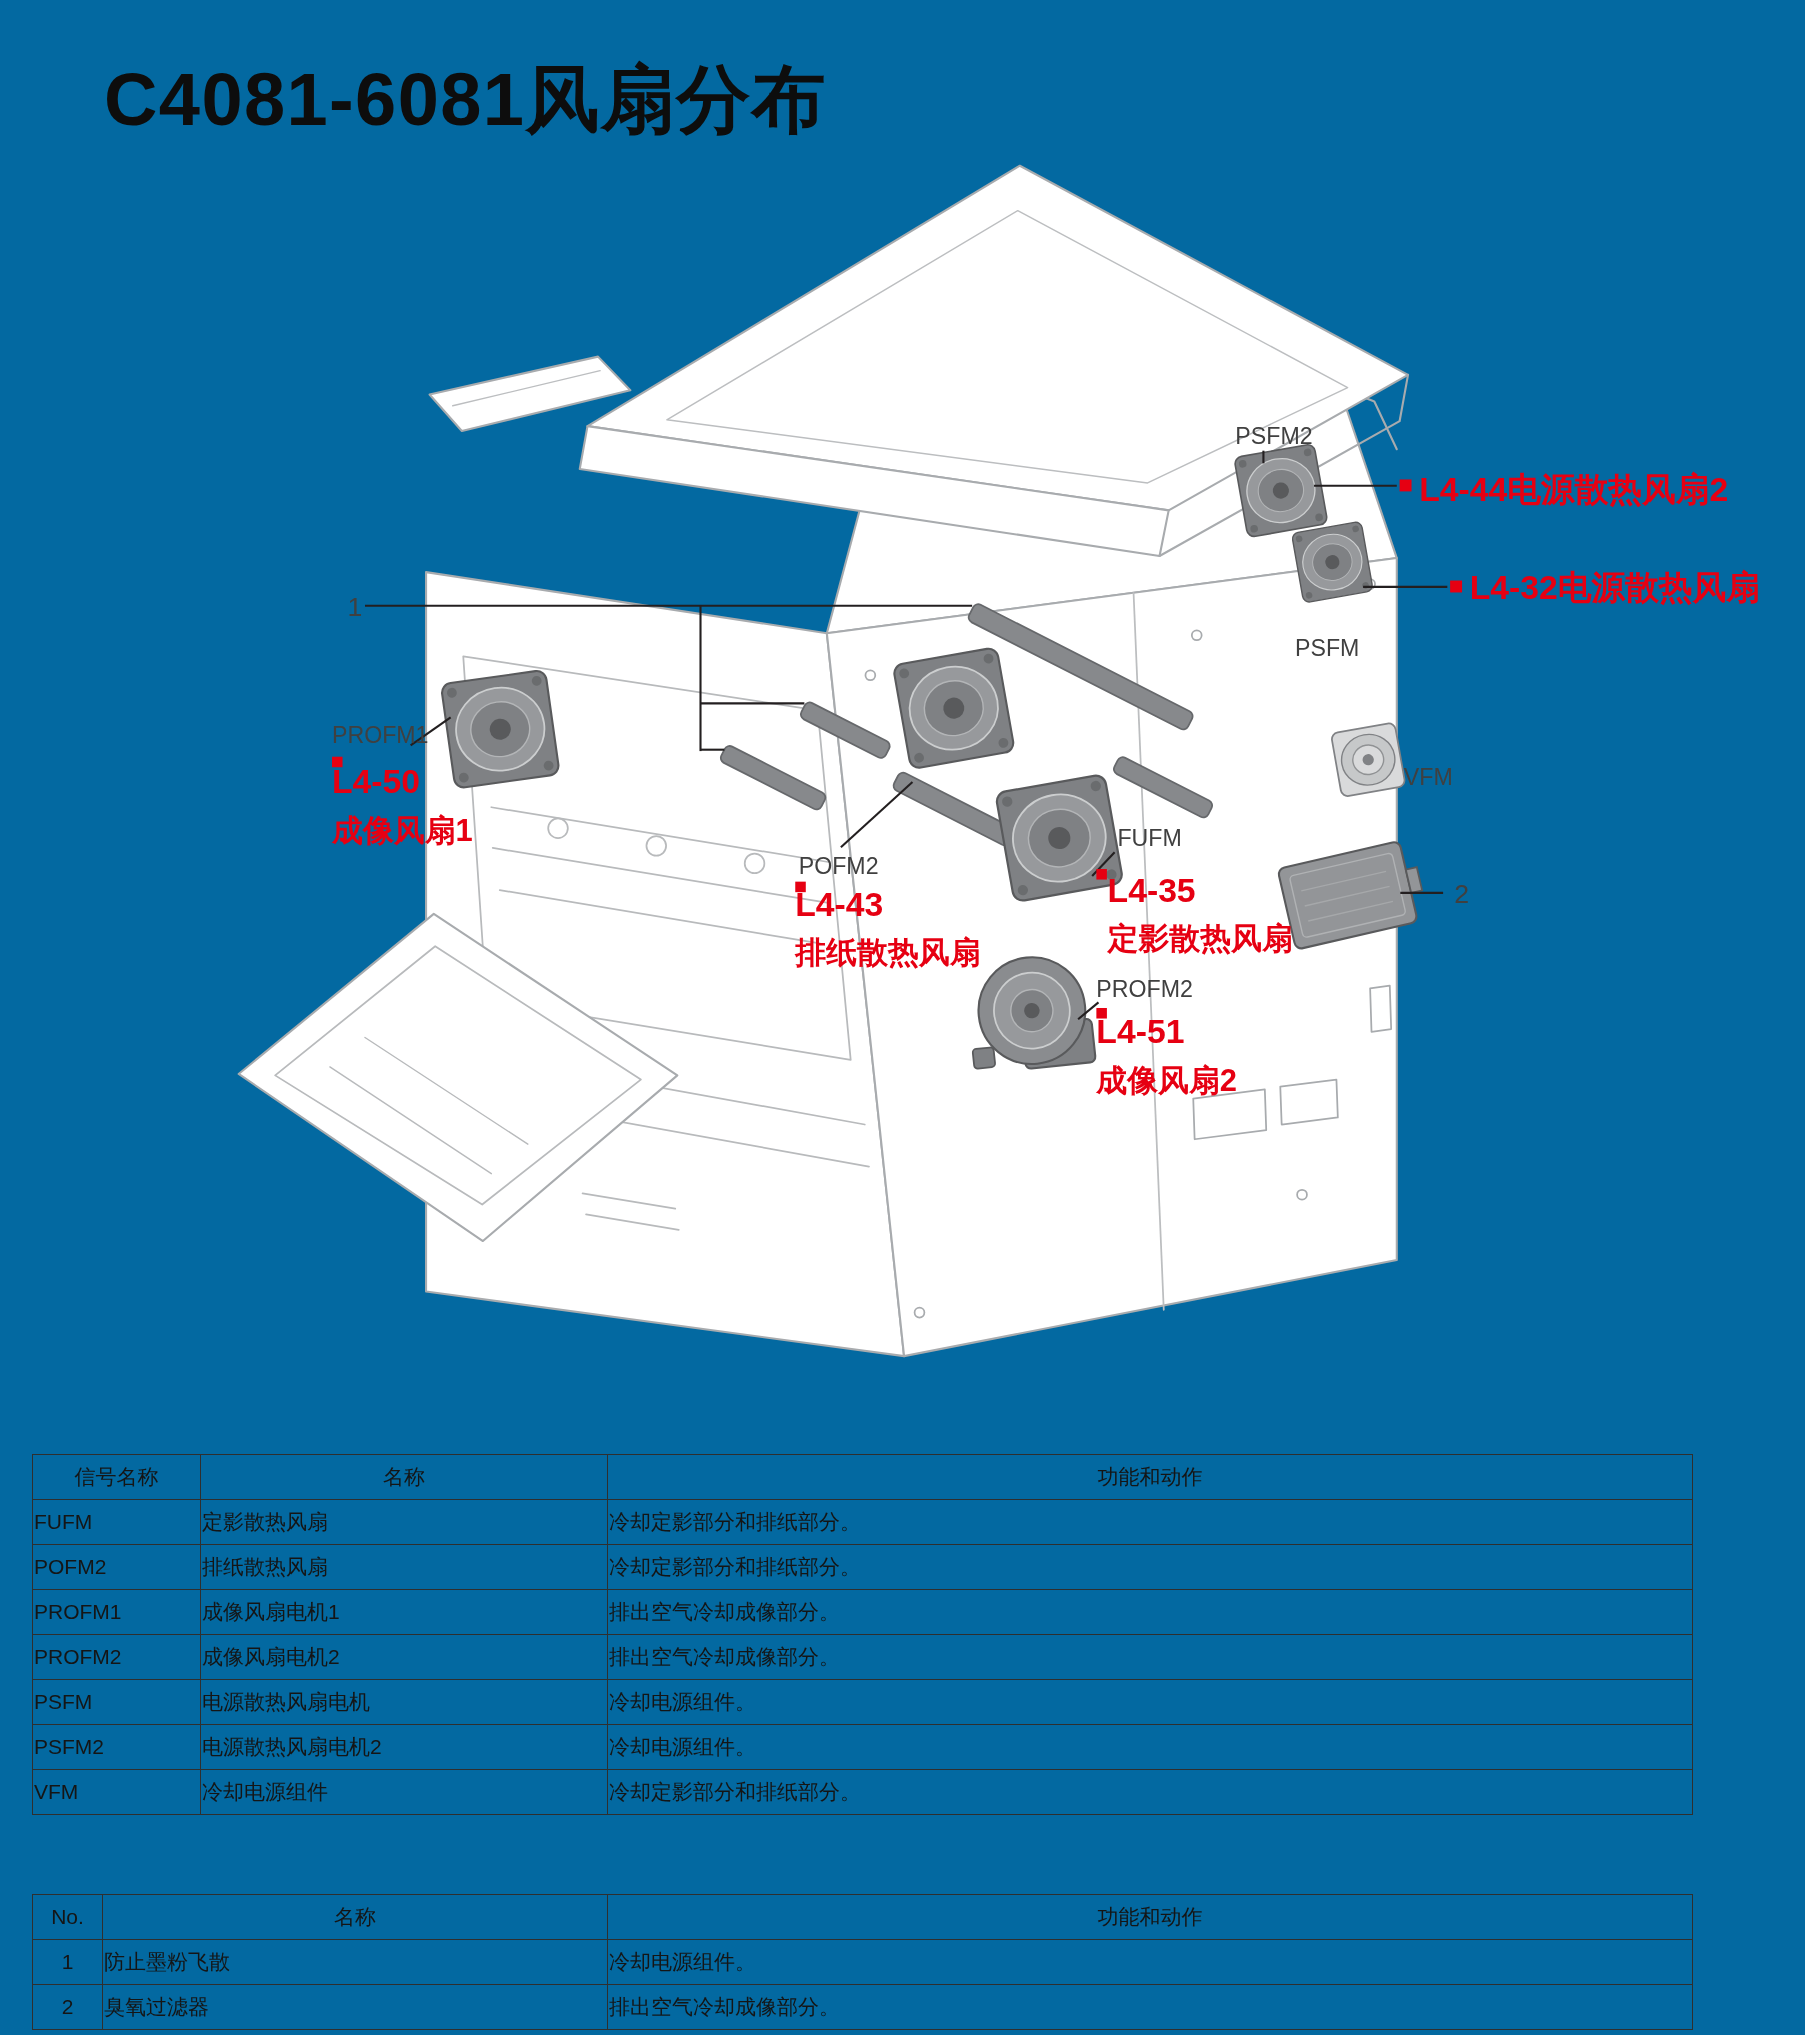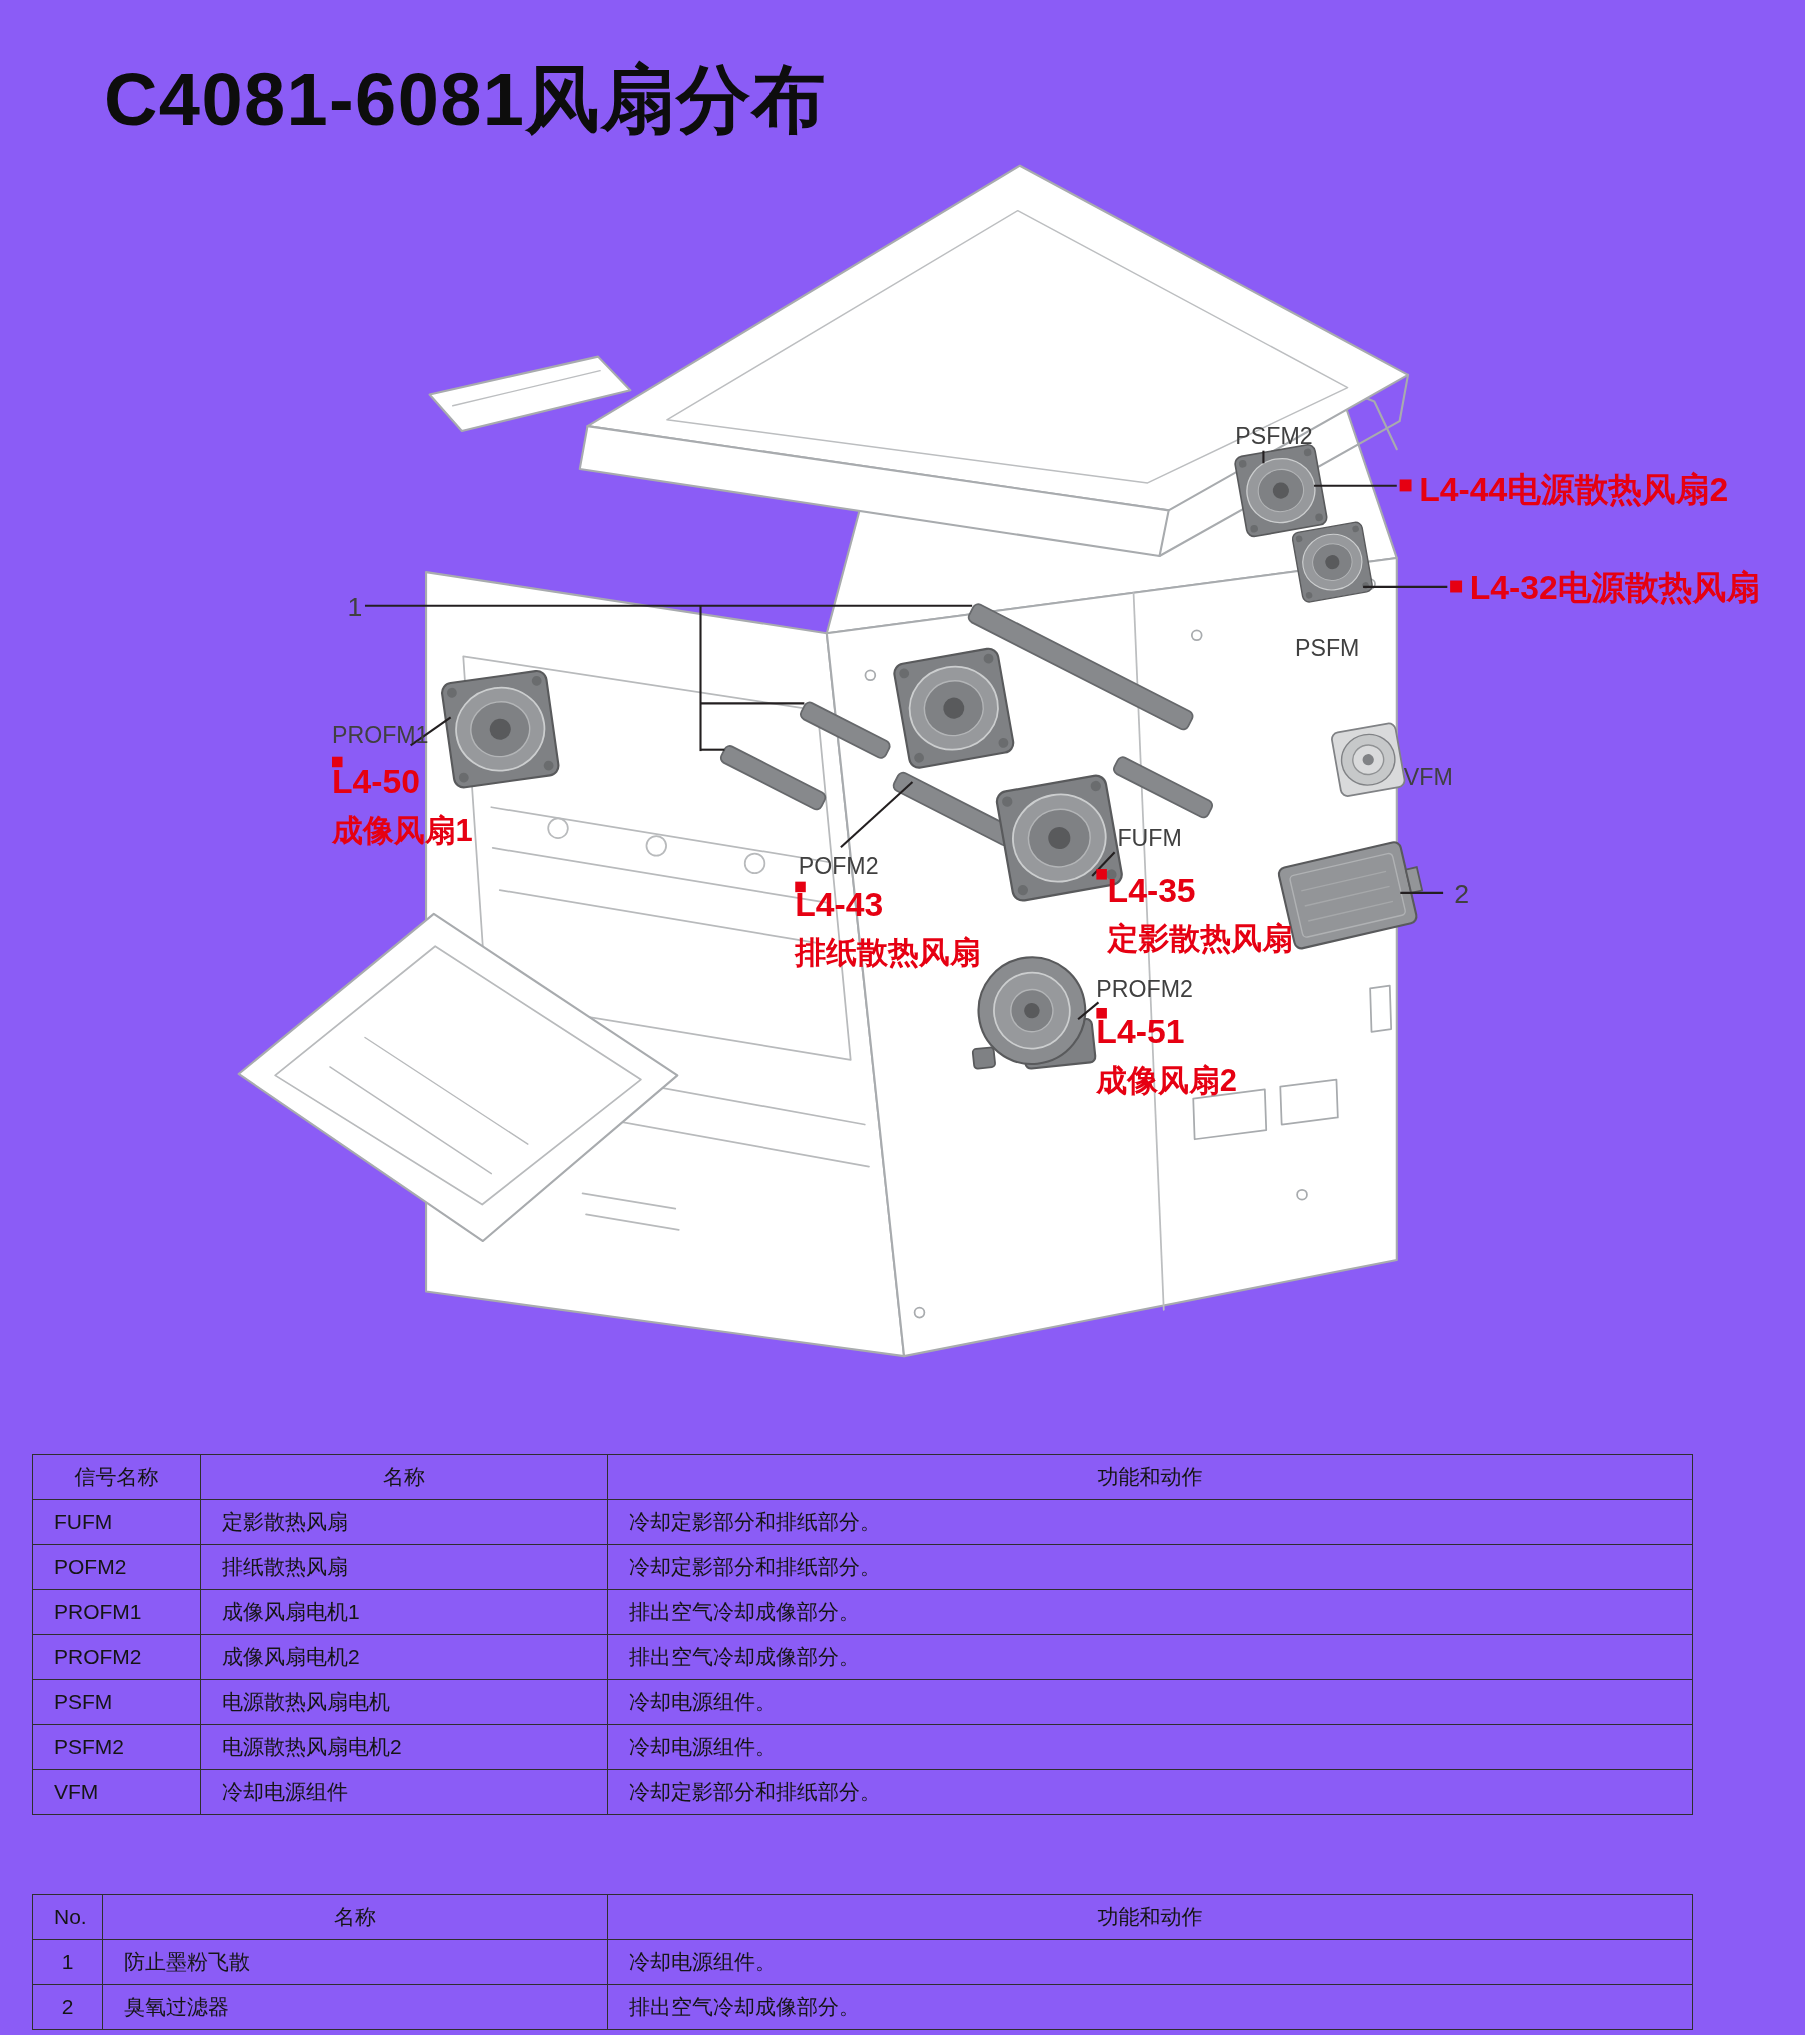--- a/index.html
+++ b/index.html
@@ -1,26 +1,26 @@
 <!DOCTYPE html>
 <html style="font-size:11.2px"><head>
 <meta charset="utf-8">
 <style>
   html,body{margin:0;padding:0;background:#ffffff;}
-  .page{position:relative;width:1806px;height:2035px;background:#8b5cf6;overflow:hidden;
+  .page{position:relative;width:1806px;height:2035px;background:#0369a1;overflow:hidden;
         font-family:"Liberation Sans", sans-serif;color:#151515;}
   .page-title{position:absolute;left:104px;top:51px;font-size:74px;font-weight:800;
         letter-spacing:1.4px;color:#0d0d0d;white-space:nowrap;}
   svg{position:absolute;left:0;top:0;}
   svg text{font-family:"Liberation Sans", sans-serif;}
   .tbl-wrap{position:absolute;left:32px;width:1661px;}
   .tbl-wrap.t1{top:1454px;}
   .tbl-wrap.t2{top:1854px;margin-top:40px;}
   table{border-collapse:collapse;width:100%;table-layout:fixed;font-size:21px;}
-  th,td{border:1.4px solid #2f2f2f;height:44px;padding:0 21px;color:#151515;
+  th,td{border:1.4px solid #2f2f2f;height:44px;padding:0 1px;color:#151515;
         font-weight:400;overflow:hidden;white-space:nowrap;}
   th{text-align:center;font-weight:400;}
   td{text-align:left;}
 </style>
 </head>
 <body>
 
 <div class="page">
 
   <div class="page-title">C4081-6081风扇分布</div>

